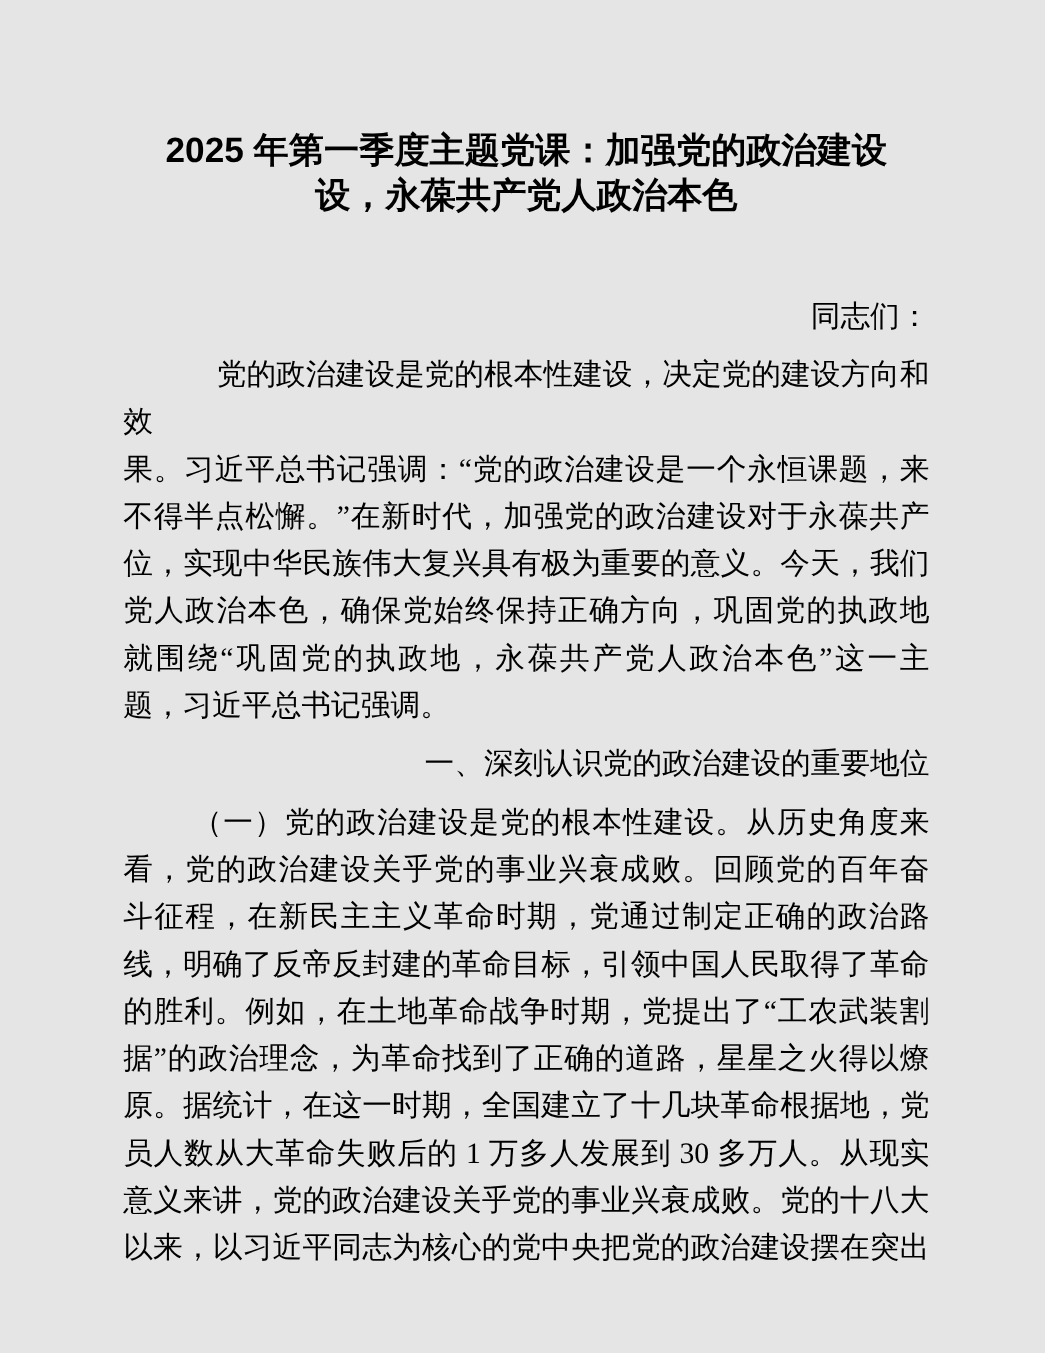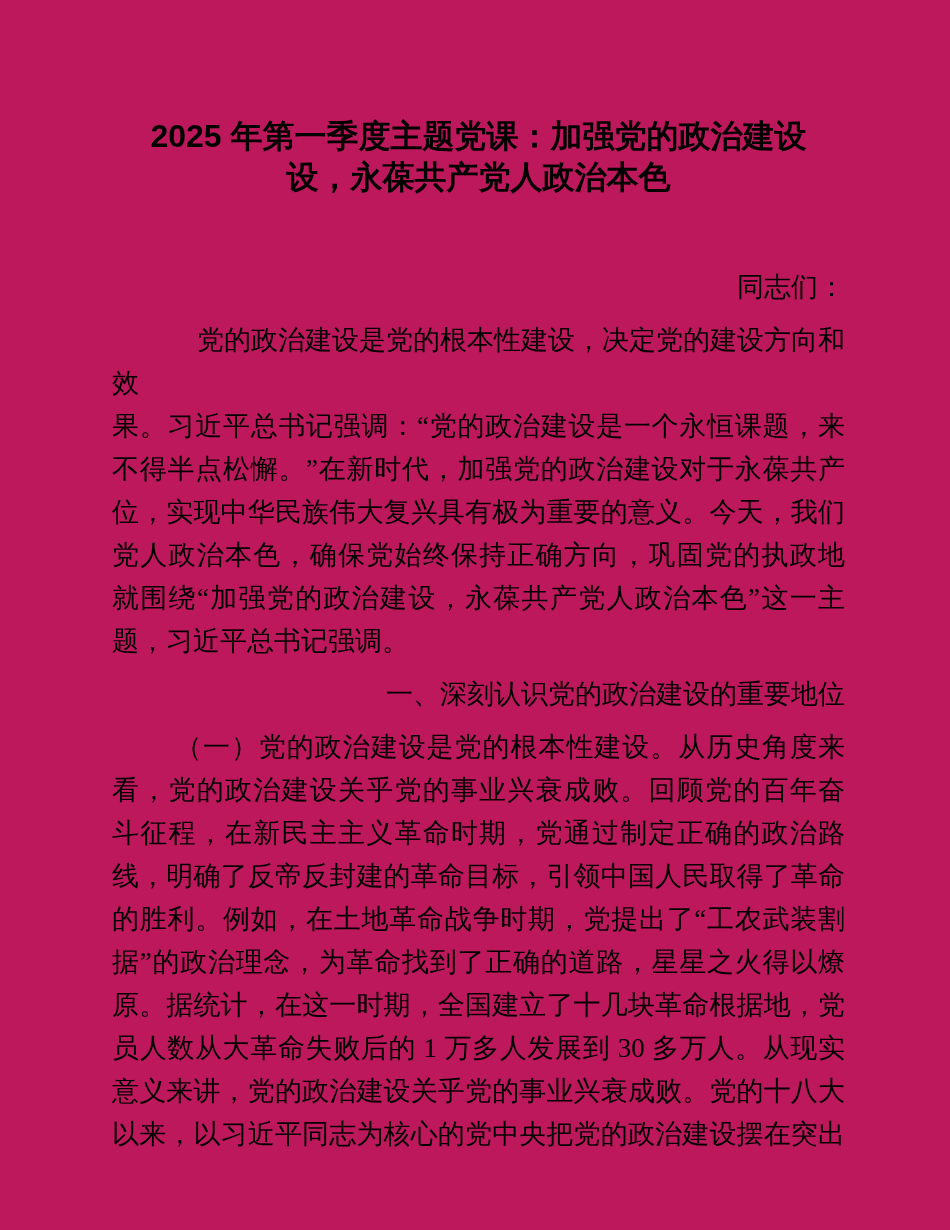--- a/index.html
+++ b/index.html
@@ -4,21 +4,21 @@
 <style>
   html, body {
     margin: 0;
     padding: 0;
     background: #ffffff;
   }
   .page {
     position: relative;
     width: 950px;
     height: 1230px;
-    background: #be185d;
+    background: #e5e5e5;
     box-sizing: border-box;
     padding: 116px 105px 0 112px;
     overflow: hidden;
     color: #000000;
   }
   .doc-title {
     font-family: "Liberation Sans", "DejaVu Sans", sans-serif;
     font-weight: 700;
     font-size: 32px;
     line-height: 41px;
@@ -61,21 +61,21 @@
     <div class="para">
       <div class="line ind">同志们：</div>
     </div>
 
     <div class="para">
       <div class="line ind j">党的政治建设是党的根本性建设，决定党的建设方向和效</div>
       <div class="line j">果。习近平总书记强调：“党的政治建设是一个永恒课题，来</div>
       <div class="line j">不得半点松懈。”在新时代，加强党的政治建设对于永葆共产</div>
       <div class="line j">位，实现中华民族伟大复兴具有极为重要的意义。今天，我们</div>
       <div class="line j">党人政治本色，确保党始终保持正确方向，巩固党的执政地</div>
-      <div class="line j">就围绕“加强党的政治建设，永葆共产党人政治本色”这一主</div>
+      <div class="line j">就围绕“巩固党的执政地，永葆共产党人政治本色”这一主</div>
       <div class="line">题，习近平总书记强调。</div>
     </div>
 
     <div class="para">
       <div class="line ind">一、深刻认识党的政治建设的重要地位</div>
     </div>
 
     <div class="para">
       <div class="line ind j">（一）党的政治建设是党的根本性建设。从历史角度来</div>
       <div class="line j">看，党的政治建设关乎党的事业兴衰成败。回顾党的百年奋</div>

